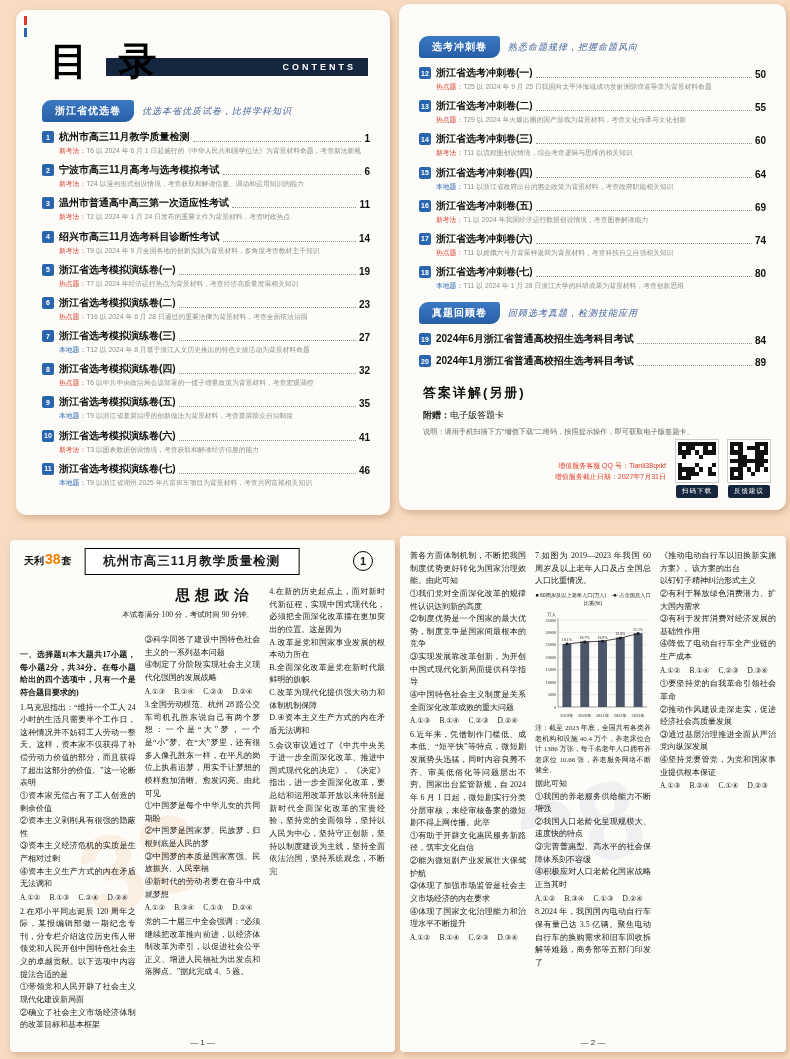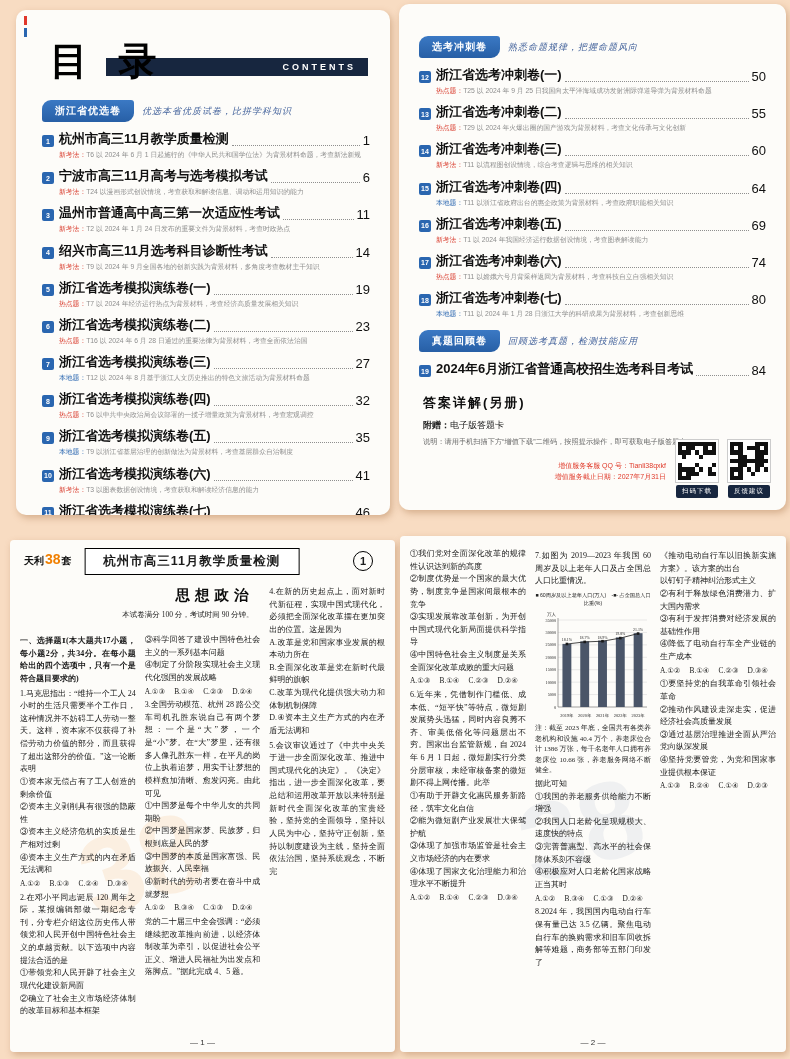--- a/index.html
+++ b/index.html
@@ -51,23 +51,23 @@
   }
   .toc-tagline { font-size:9px; color:#44639c; font-style:italic; letter-spacing:1px; white-space:nowrap; }
   .toc-item { display:flex; align-items:flex-end; margin-top:8px; }
   .toc-num {
     width:12px; height:12px; flex:none;
     background:#2a66b0; color:#fff; border-radius:2px;
     font-size:7px; font-weight:bold;
     display:flex; align-items:center; justify-content:center;
     margin:0 5px 1px 0;
   }
-  .toc-item-title { font-size:13px; font-weight:bold; color:#101010; white-space:nowrap; }
+  .toc-item-title { font-size:10px; font-weight:bold; color:#101010; white-space:nowrap; }
   .toc-dots { flex:1; min-width:8px; border-bottom:1.6px dotted #8f8f8f; margin:0 3px 2px; }
-  .toc-page { font-size:13px; font-weight:normal; color:#101010; }
+  .toc-page { font-size:10px; font-weight:bold; color:#101010; }
   .toc-note { font-size:6.8px; color:#8e8e8e; margin:2px 0 0 17px; line-height:1.35;
               white-space:nowrap; overflow:hidden; }
   .toc-note .tagred  { color:#d93a2b; }
   .toc-note .tagblue { color:#2a66b0; }
 
   
   .ans-block { margin-top:16px; padding-left:4px; }
   .ans-title { font-size:13px; font-weight:bold; letter-spacing:2px; color:#0d0d0d; }
   .gift-line { font-size:9px; margin-top:7px; color:#222; }
   .gift-line b { font-weight:bold; }
@@ -110,21 +110,21 @@
   .exam-col {
     flex:1; overflow:hidden;
     font-family:"Liberation Serif","DejaVu Serif",serif;
     font-size:8px; line-height:1.58; text-align:justify; color:#181818;
   }
   .exam-col.pad-top { padding-top:50px; }
   .subject-block { position:absolute; left:2%; top:2px; width:62%; text-align:right; z-index:2; }
   .subject { font-size:14.5px; font-weight:bold; letter-spacing:5px; color:#0b0b0b; }
   .subject-meta { font-size:7.5px; margin-top:5px; color:#222;
                   font-family:"Liberation Serif","DejaVu Serif",serif; }
-  .blk-sec { font-weight:bold; margin-top:1px; }
+  .blk-sec { font-weight:bold; margin-top:15px; }
   .blk-q   { margin-top:2px; }
   .blk-cont{ margin-top:2px; }
   .blk-opt { }
   .blk-ans { display:flex; justify-content:space-between; max-width:108px; font-size:7.4px; margin:1px 0 2px;align-items:flex-end; }
   .blk-note{ font-size:7px; line-height:1.5; color:#2a2a2a; margin-top:2px; }
   .exam-footer { position:absolute; bottom:5px; left:0; right:0; text-align:center;
                  font-size:8px; color:#333; z-index:3; }
   .watermark {
     position:absolute; z-index:0; pointer-events:none;
     font-size:110px; font-weight:bold; color:rgba(240,130,20,.10);
@@ -298,20 +298,26 @@
         <div class="toc-sec-head">
           <span class="toc-badge">真题回顾卷</span>
           <span class="toc-tagline">回顾选考真题，检测技能应用</span>
         </div>
         <div class="toc-item">
           <span class="toc-num">19</span>
           <span class="toc-item-title">2024年6月浙江省普通高校招生选考科目考试</span>
           <span class="toc-dots"></span>
           <span class="toc-page">84</span>
         </div>
+        <div class="toc-item">
+          <span class="toc-num">20</span>
+          <span class="toc-item-title">2024年1月浙江省普通高校招生选考科目考试</span>
+          <span class="toc-dots"></span>
+          <span class="toc-page">89</span>
+        </div>
       </div>
 
     <div class="ans-block">
       <div class="ans-title">答案详解(另册)</div>
       <div class="gift-line">
         <b>附赠：</b><span>电子版答题卡</span>
       </div>
       <div class="note-line">
         <span>说明：</span><span>请用手机扫描下方“增值下载”二维码，按照提示操作，即可获取电子版答题卡。</span>
       </div>
@@ -559,20 +565,21 @@
           <div class="blk blk-q">5.会议审议通过了《中共中央关于进一步全面深化改革、推进中国式现代化的决定》。《决定》指出，进一步全面深化改革，要总结和运用改革开放以来特别是新时代全面深化改革的宝贵经验，坚持党的全面领导，坚持以人民为中心，坚持守正创新，坚持以制度建设为主线，坚持全面依法治国，坚持系统观念，不断完</div>
         </div>
       </div>
     <div class="exam-footer">— 1 —</div>
   </div>
 
   <div class="page" id="exam-right">
     <div class="watermark">38</div>
     <div class="exam-cols cols2" id="exam2-cols">
         <div class="exam-col">
+          <div class="blk blk-cont">善各方面体制机制，不断把我国制度优势更好转化为国家治理效能。由此可知</div>
           <div class="blk blk-opt">①我们党对全面深化改革的规律性认识达到新的高度</div>
           <div class="blk blk-opt">②制度优势是一个国家的最大优势，制度竞争是国家间最根本的竞争</div>
           <div class="blk blk-opt">③实现发展靠改革创新，为开创中国式现代化新局面提供科学指导</div>
           <div class="blk blk-opt">④中国特色社会主义制度是关系全面深化改革成败的重大问题</div>
           <div class="blk blk-ans">
             <span>A.①③</span>
             <span>B.①④</span>
             <span>C.②③</span>
             <span>D.②④</span>
           </div>

